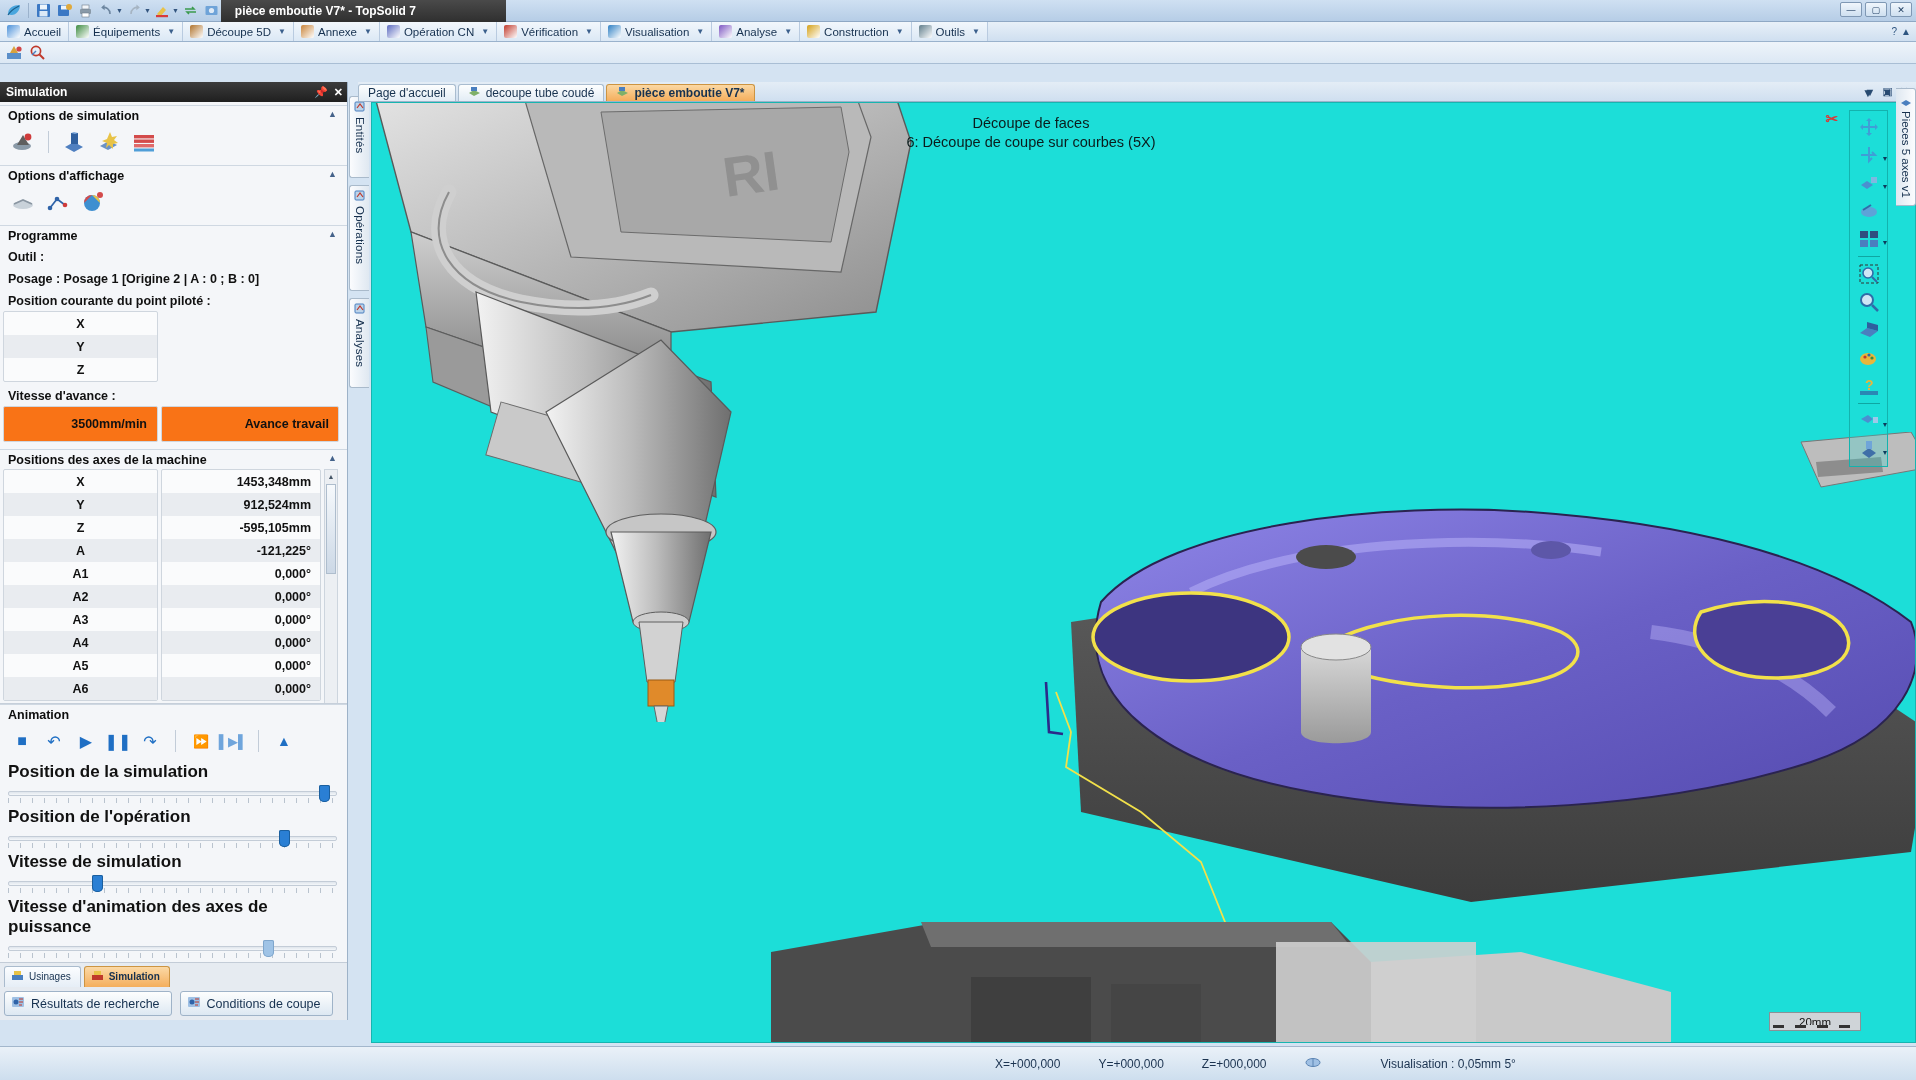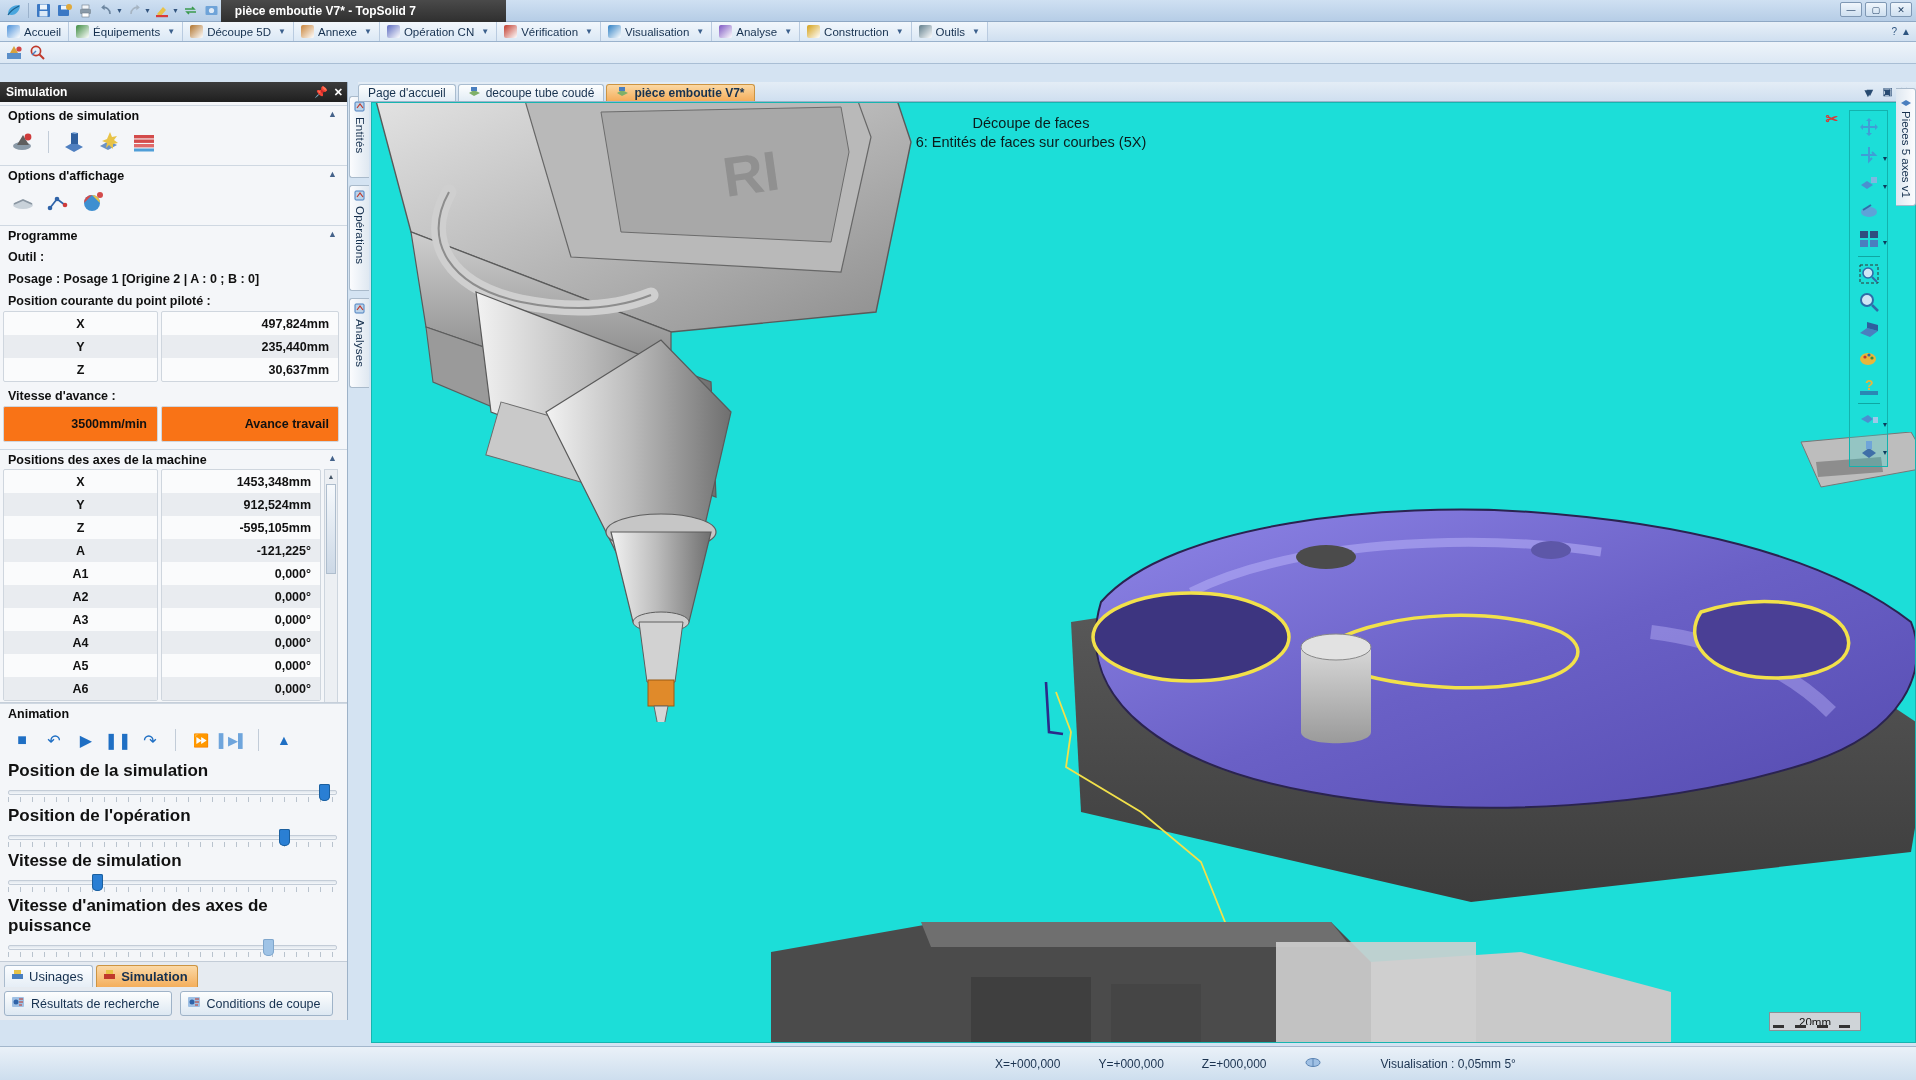--- a/index.html
+++ b/index.html
@@ -115,21 +115,21 @@
   .track{ position:relative; height:18px;}
   .track .bar{ position:absolute; left:0; right:0; top:6px; height:5px;
                background:linear-gradient(#dfe5ec,#f4f7fa); border:1px solid #c3ccd7; border-radius:2px;}
   .track .ticks{ position:absolute; left:0; right:0; top:13px; height:5px;
                  background-image:repeating-linear-gradient(to right,#b9c3ce 0 1px,transparent 1px 12px);}
   .thumbv{ position:absolute; top:0px; width:11px; height:17px; background:#2a7fd4;
            border-radius:2px 2px 5px 5px; box-shadow:0 0 0 1px #1b5f9e inset;}
 
   
   .ltabs{ display:flex; gap:3px; padding:3px 0 0 4px; background:#e6ebf1; border-top:1px solid #c3ccd7;}
-  .ltab{ display:flex; align-items:center; gap:5px; font-size:13px; color:#15304f;
+  .ltab{ display:flex; align-items:center; gap:5px; font-size:10px; color:#15304f;
          border:1px solid #aabbcd; border-bottom:none; border-radius:3px 3px 0 0;
          padding:2px 9px 3px 6px; background:linear-gradient(#fbfdff,#e6eef6);}
   .ltab.active{ background:linear-gradient(#fbd9a6,#f4ae5c); font-weight:bold; border-color:#cc9442;}
   .ltabs2{ display:flex; gap:8px; padding:4px 0 4px 4px; background:#e6ebf1;}
   .ltab2{ display:flex; align-items:center; gap:6px; font-size:12.5px; color:#15304f;
           border:1px solid #9fb3c8; border-radius:3px; padding:3px 11px 3px 6px;
           background:linear-gradient(#fdfefe,#dde8f2);}
 
   
   .vtabs{ position:absolute; left:349px; top:96px; width:20px; }
@@ -441,25 +441,20 @@
           <span class="chev">▲</span>
         </div>
         <div class="lbl">Outil :</div>
         <div class="lbl">Posage : Posage 1 [Origine 2 | A : 0 ; B : 0]</div>
         <div class="lbl">Position courante du point piloté :</div>
         <div class="kvtable">
           <div class="kvcol left" id="cpAxes">
               <div class="kvrow">X</div>
               <div class="kvrow alt">Y</div>
               <div class="kvrow">Z</div>
-            </div>
-          <div class="kvcol right" id="cpVals">
-              <div class="kvrow">497,824mm</div>
-              <div class="kvrow alt">235,440mm</div>
-              <div class="kvrow">30,637mm</div>
             </div>
         </div>
         <div class="lbl">Vitesse d'avance :</div>
         <div class="feedwrap">
           <div class="feedbox l">3500mm/min</div>
           <div class="feedbox r">Avance travail</div>
         </div>
       </div>
 
       <div class="group">
@@ -731,21 +726,21 @@
       <path d="M0 30 L170 0 L560 0 L600 40 L600 125 L0 125 Z" fill="#4b4b4b"></path>
       <path d="M150 0 L560 0 L580 25 L160 25 Z" fill="#6f6f6f"></path>
       <rect x="200" y="55" width="120" height="70" fill="#3f3f3f"></rect>
       <rect x="340" y="62" width="90" height="63" fill="#454545"></rect>
       <path d="M600 40 L750 30 L900 70 L900 125 L600 125 Z" fill="#c9c9c9"></path>
       <rect x="505" y="20" width="200" height="105" fill="#cfcfcf" opacity=".9"></rect>
     </svg>
 
     <div class="annot" style="left:480px; top:12px; width:360px;">
       <div>Découpe de faces</div>
-      <div>6: Entités de faces sur courbes (5X)</div>
+      <div>6: Découpe de coupe sur courbes (5X)</div>
     </div>
 
     <div class="closeX" style="top:8px; right:78px;">✂</div>
 
     <div class="rtoolbar" id="rtoolbar">
         <span class="rtb">
           <svg width="20" height="20" viewBox="0 0 20 20">
             <path d="M10 1l3 3h-2v5h5V7l3 3-3 3v-2h-5v5h2l-3 3-3-3h2v-5H4v2l-3-3 3-3v2h5V4H7z" fill="#3f9ed6"></path>
           </svg>
         </span>

